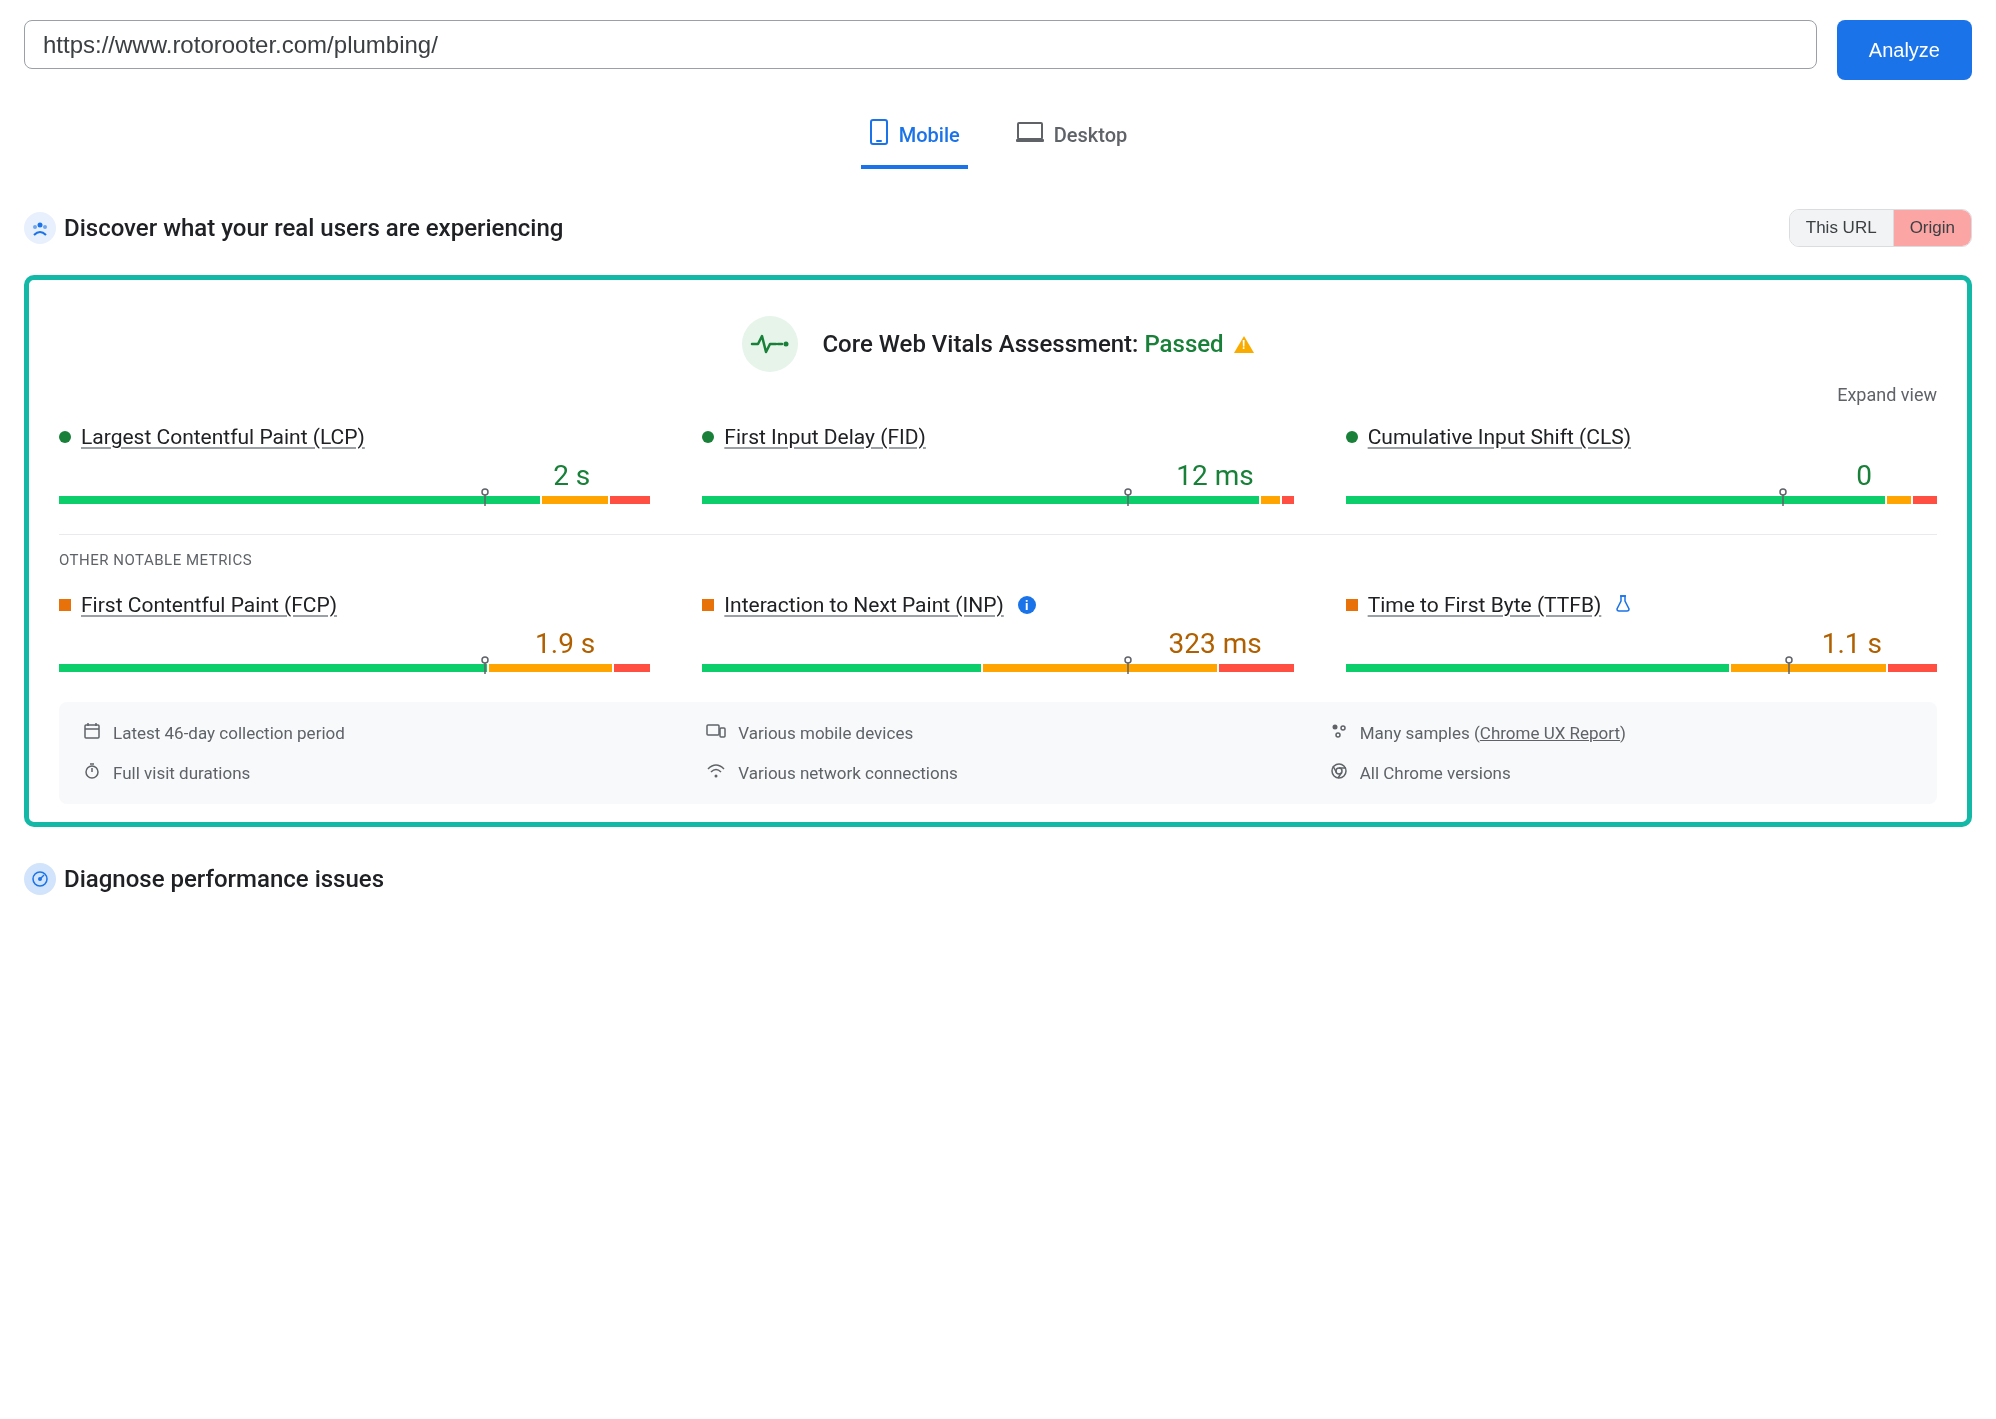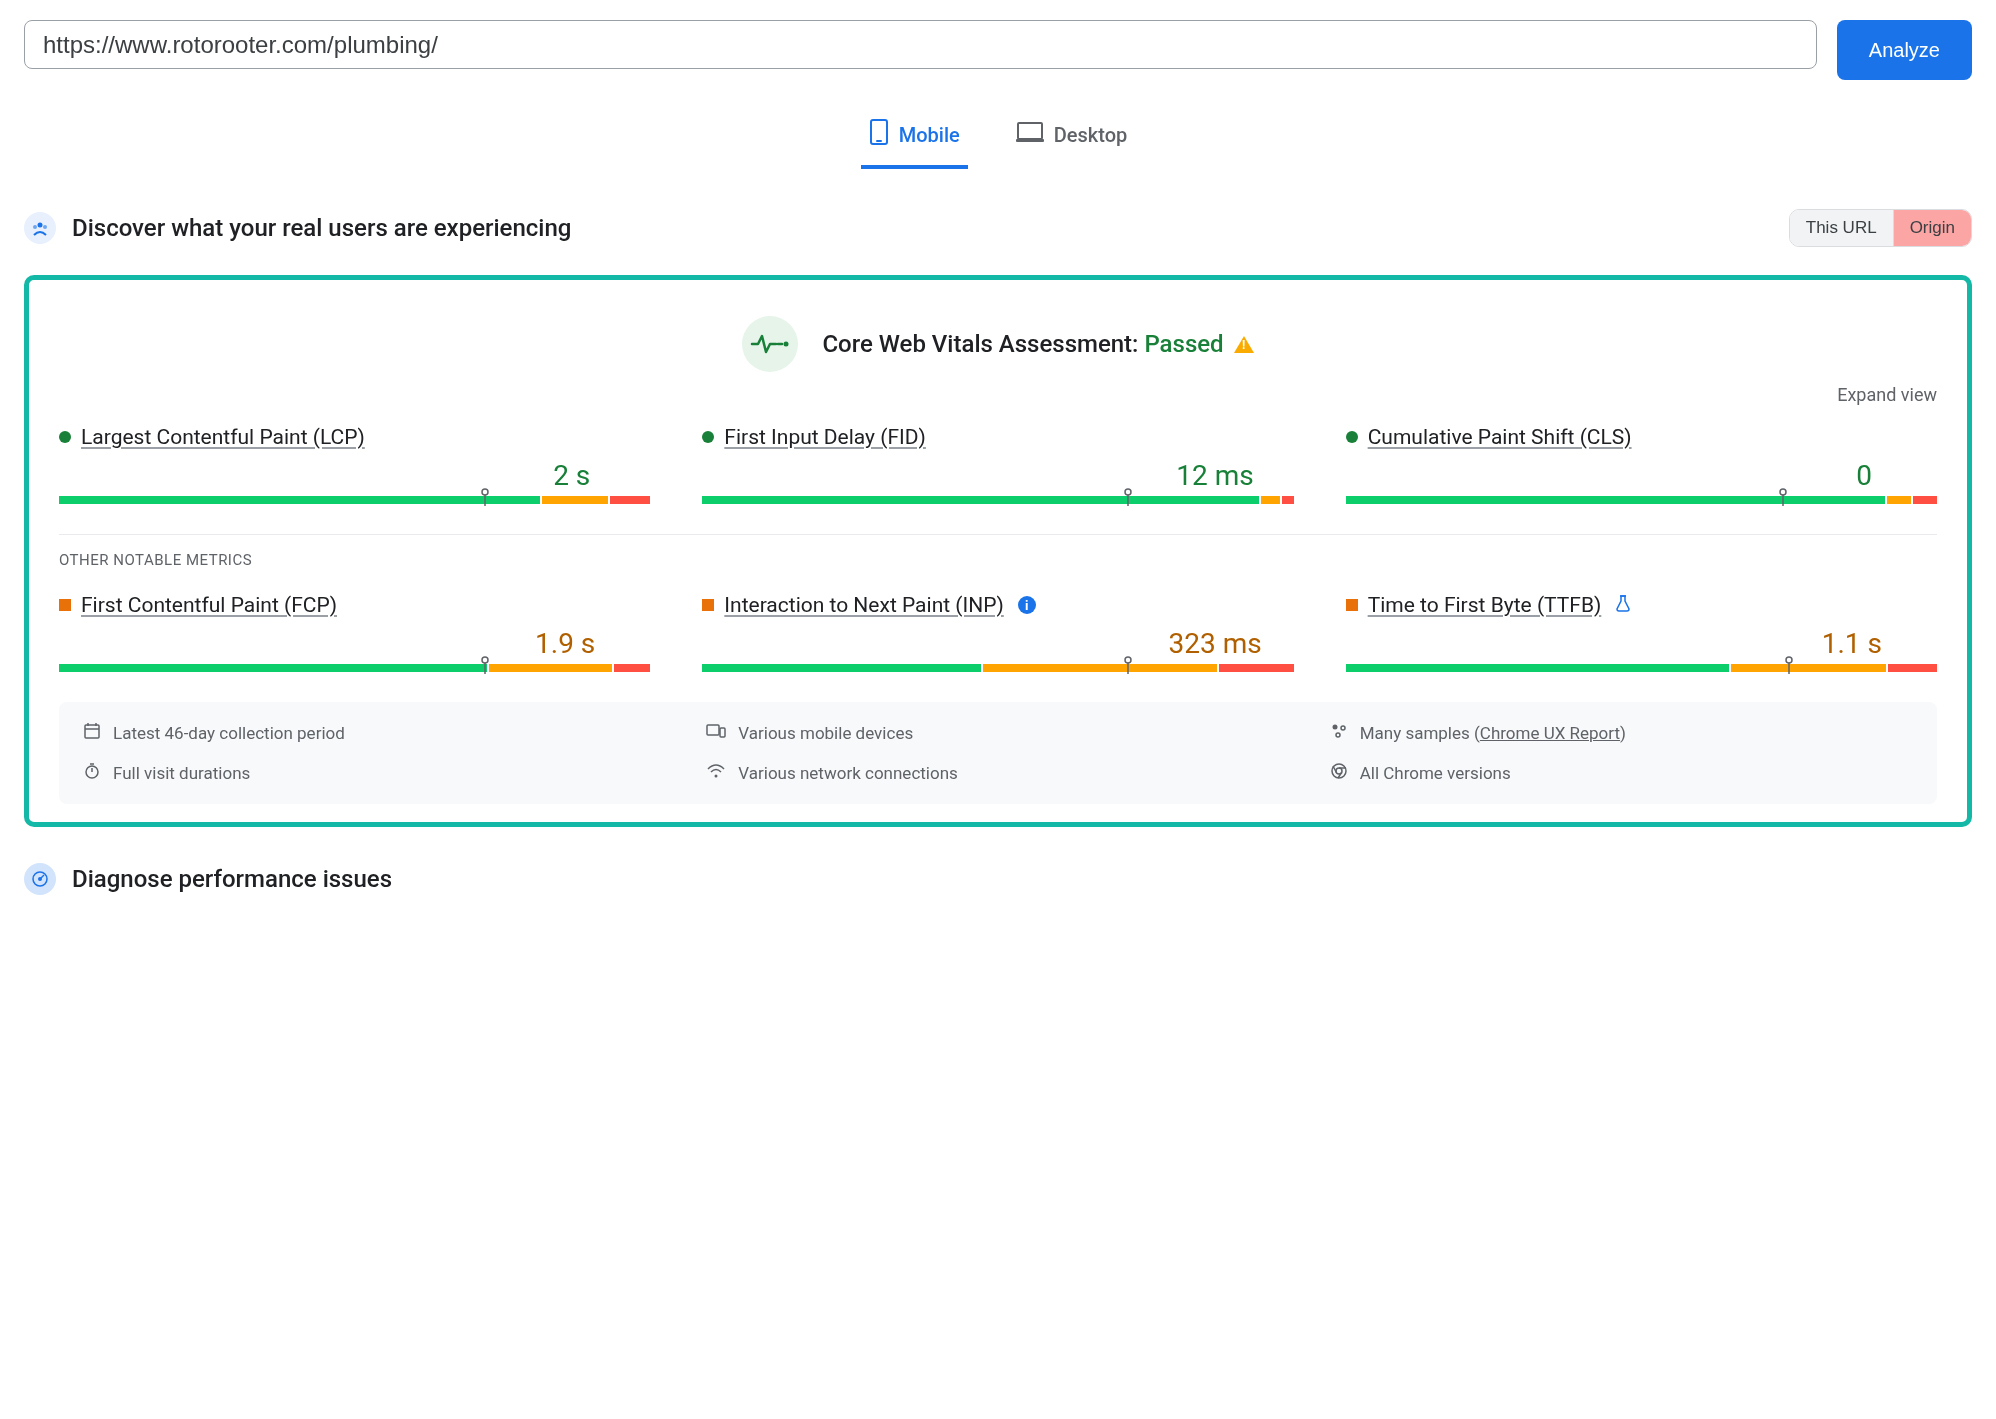--- a/index.html
+++ b/index.html
@@ -59,21 +59,21 @@
   }
   .section-head {
     display: flex;
     align-items: center;
     justify-content: space-between;
     margin-bottom: 28px;
   }
   .section-head-left {
     display: flex;
     align-items: center;
-    gap: 16px;
+    gap: 8px;
   }
   .circle-icon {
     width: 32px;
     height: 32px;
     border-radius: 50%;
     display: flex;
     align-items: center;
     justify-content: center;
     flex-shrink: 0;
   }
@@ -354,21 +354,21 @@
         <div class="marker" style="left:72%"><svg width="12" height="20">
               <circle cx="6" cy="4" r="3" fill="#fff" stroke="#5f6368" stroke-width="1.5"></circle>
               <line x1="6" y1="7" x2="6" y2="18" stroke="#5f6368" stroke-width="1.5"></line>
             </svg></div>
       </div>
     </div>
 
     <div class="metric">
       <div class="metric-title-row">
         <span class="dot green"></span>
-        <span class="metric-name">Cumulative Paint Shift (CLS)</span>
+        <span class="metric-name">Cumulative Input Shift (CLS)</span>
       </div>
       <div class="metric-value val-green" style="padding-right:65px">0</div>
       <div class="bar-wrap">
         <div class="bar">
             <div class="seg g" style="flex:90"></div>
             <div class="seg o" style="flex:4"></div>
             <div class="seg r" style="flex:4"></div>
           </div>
         <div class="marker" style="left:74%"><svg width="12" height="20">
               <circle cx="6" cy="4" r="3" fill="#fff" stroke="#5f6368" stroke-width="1.5"></circle>

